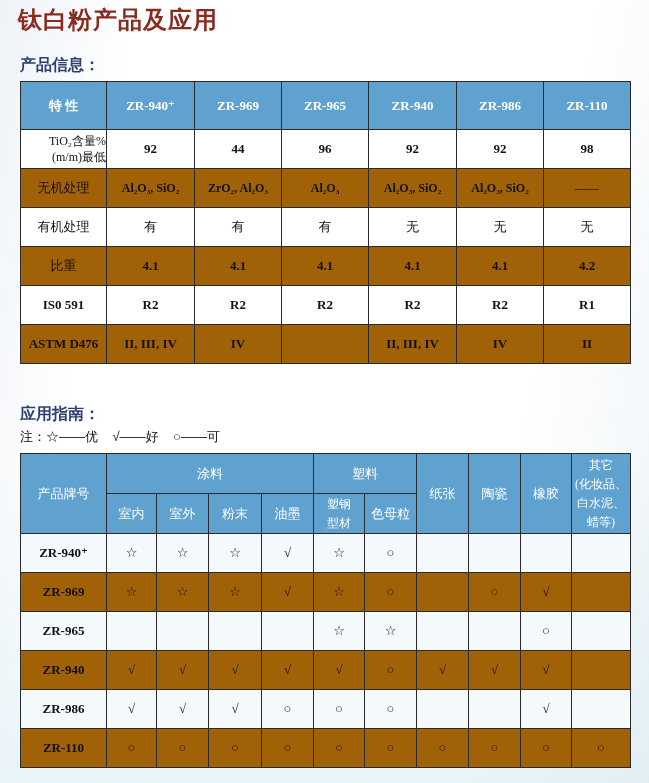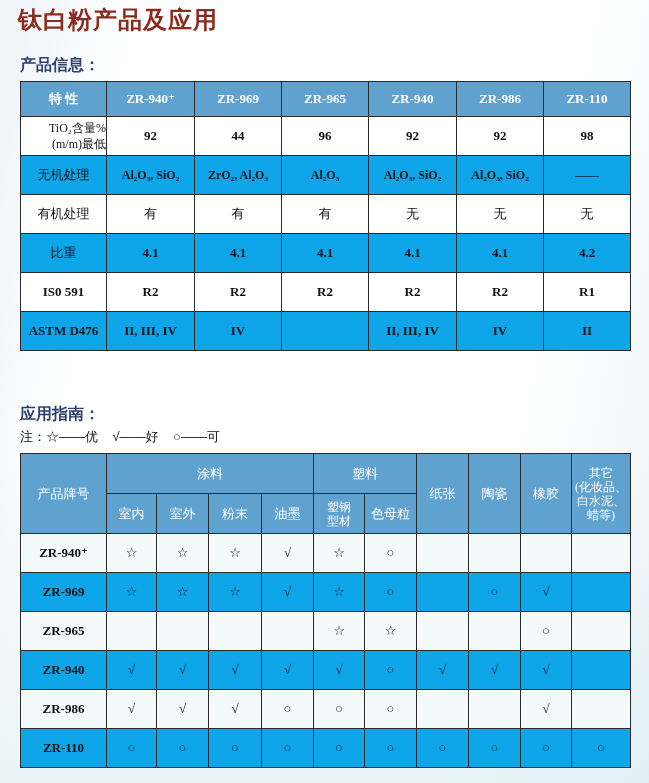--- a/index.html
+++ b/index.html
@@ -37,27 +37,27 @@
     border: 1.5px solid #2a2a2a; text-align: center; vertical-align: middle;
     padding: 0; font-size: 13px;
   }
   th { background: #5fa1cf; color: #ffffff; font-weight: bold; }
   .spec th.hdr { font-weight: bold; font-size: 13px; }
   .spec td { font-weight: bold; height: 38px; }
   .spec td.lbl { font-weight: normal; font-size: 13px; line-height: 16px; }
   .spec td.lbl.bold { font-weight: bold; }
   .spec td.cn { font-weight: normal; }
   .spec td.chem { font-size: 12px; }
-  tr.gray td { background: #0ea5e9; }
+  tr.gray td { background: #a16207; }
   tr.white td { background: #ffffff; }
   .app th { font-weight: normal; font-size: 13px; text-align: center; }
   .app td { height: 38px; font-size: 13px; }
   .app td.prod { font-weight: bold; }
   .app tr.white td { background: #f4f9fb; }
-  .app th.small { font-size: 12px; line-height: 14px; }
+  .app th.small { font-size: 12px; line-height: 19px; }
 </style>
 </head>
 <body>
 
 <div class="page-bg-bottom"></div>
 
 <div class="title">钛白粉产品及应用</div>
 
 <div class="section-title" style="top:55px;">产品信息：</div>
 
@@ -65,21 +65,21 @@
   <colgroup>
     <col style="width:86px">
       <col style="width:88px">
       <col style="width:87px">
       <col style="width:87px">
       <col style="width:88px">
       <col style="width:87px">
       <col style="width:87px">
   </colgroup>
   <tbody>
-      <tr style="height:35px;">
+      <tr style="height:48px;">
     <th class="hdr">特 性</th>
     <th class="hdr">ZR-940⁺</th>
     <th class="hdr">ZR-969</th>
     <th class="hdr">ZR-965</th>
     <th class="hdr">ZR-940</th>
     <th class="hdr">ZR-986</th>
     <th class="hdr">ZR-110</th>
   </tr>
   <tr class="white">
     <td class="lbl" style="white-space:pre-line; font-size:12px;text-align:right;">TiO₂含量%

